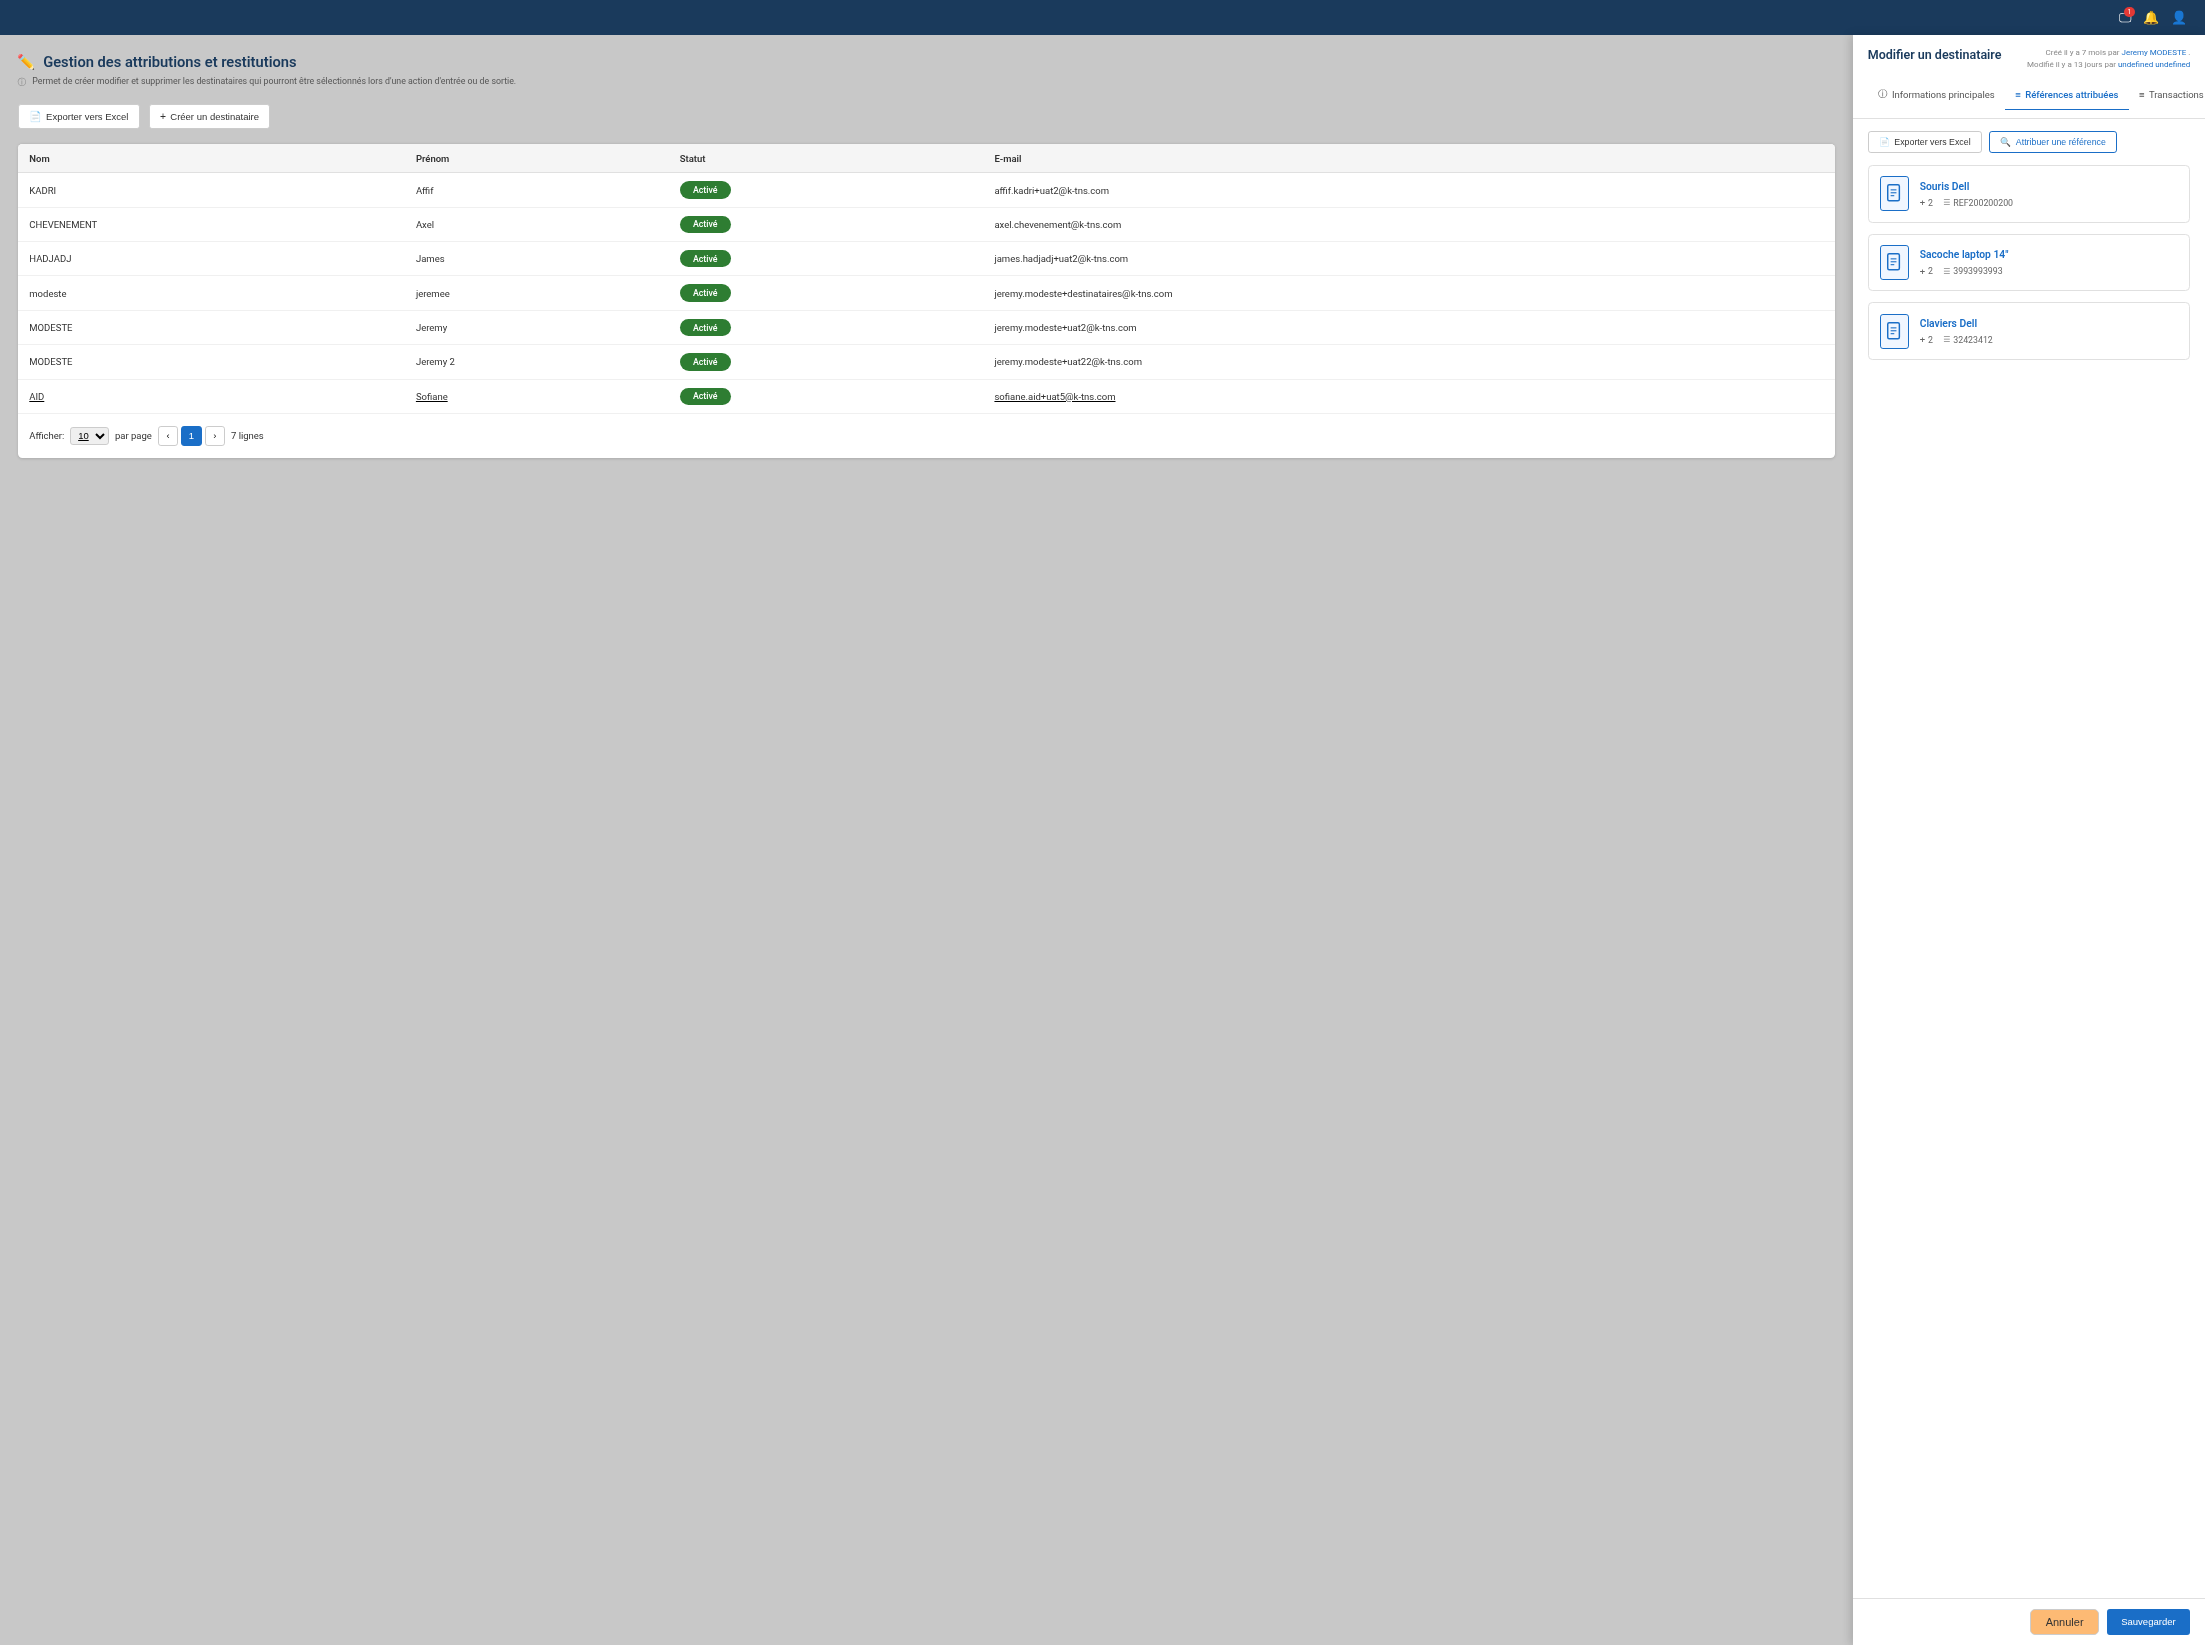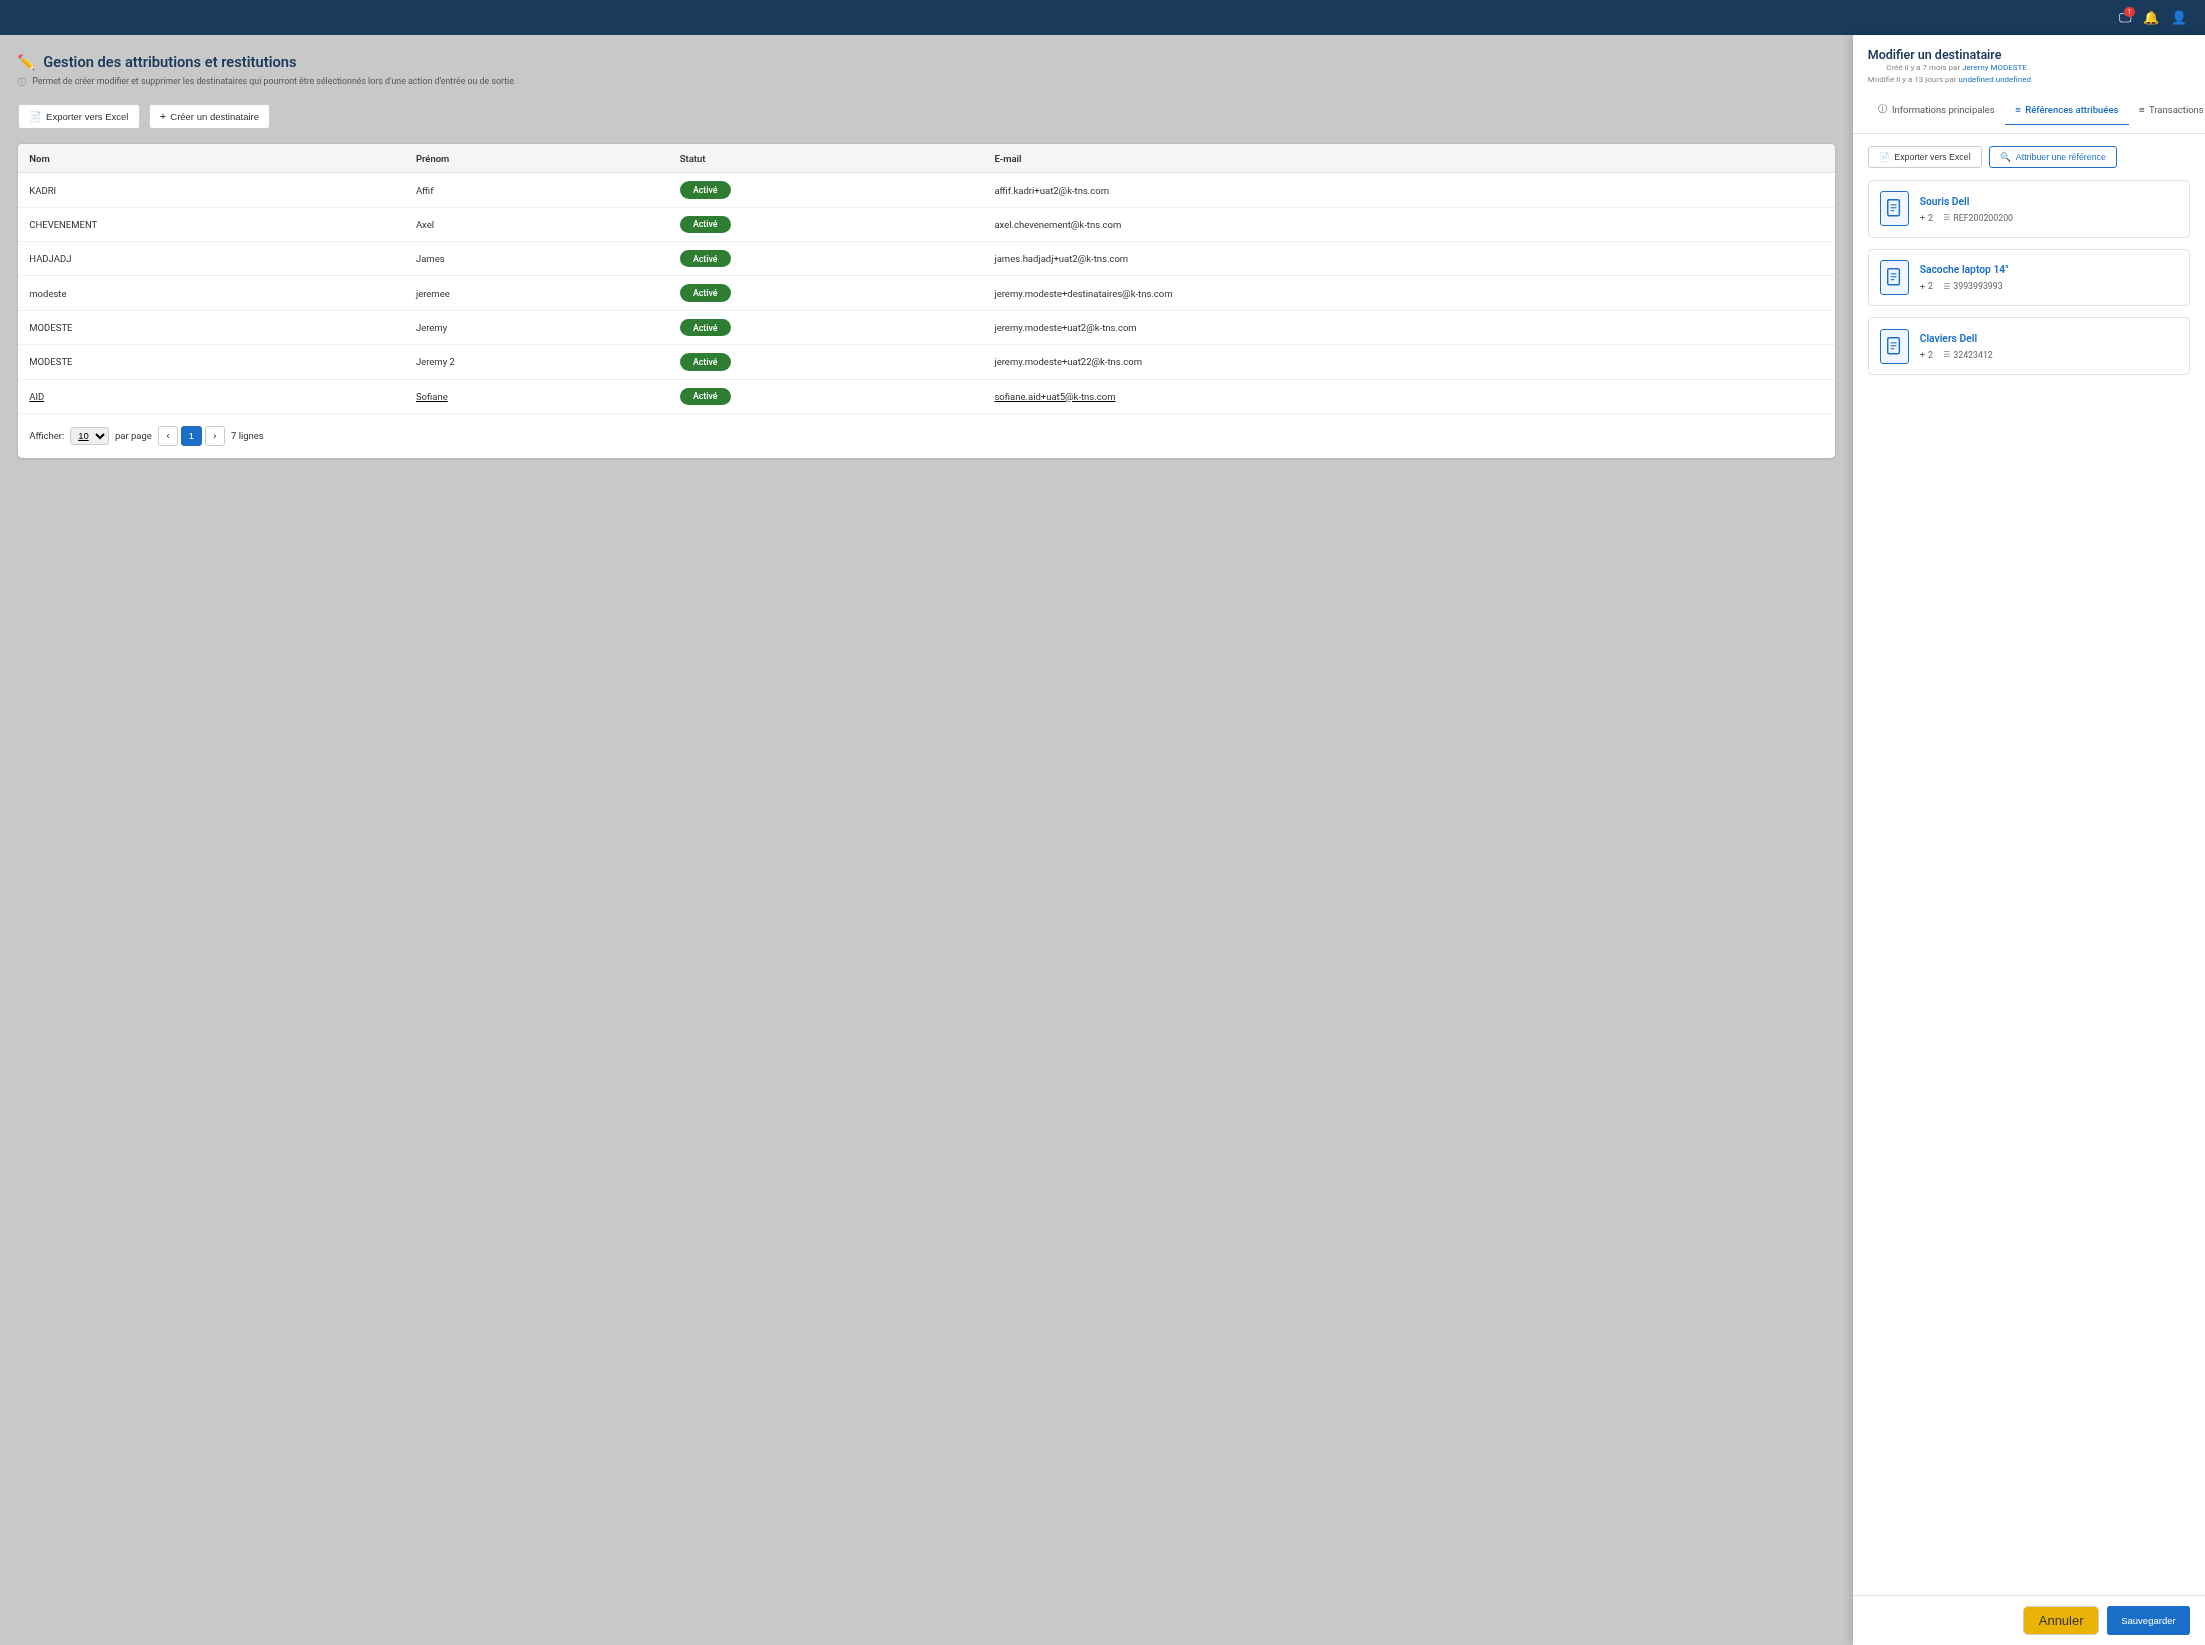--- a/index.html
+++ b/index.html
@@ -188,21 +188,20 @@
 
     .drawer-header {
       padding: 11.7px 14.7px 8.8px;
       border-bottom: 0.7px solid #e0e0e0;
     }
     .drawer-header-top {
       display: flex;
       justify-content: space-between;
       align-items: flex-start;
       margin-bottom: 8.8px;
-      flex-direction: column;
     }
     .drawer-title {
       font-size: 12.5px;
       font-weight: 600;
       color: #1a3a5c;
     }
     .drawer-meta {
       font-size: 8px;
       color: #888;
       text-align: right;
@@ -319,23 +318,23 @@
     .drawer-footer {
       padding: 10.3px 14.7px;
       border-top: 0.7px solid #e0e0e0;
       display: flex;
       justify-content: flex-end;
       gap: 7.3px;
     }
     .btn-cancel {
       padding: 5.9px 14.7px;
       border: 0.7px solid #ccc;
-      background: #eab308;
+      background: #fdba74;
       border-radius: 5px;
-      font-size: 13px;
+      font-size: 11px;
       cursor: pointer;
       color: #333;
     }
     .btn-save {
       padding: 5.9px 14.7px;
       border: none;
       background: #1a6ec7;
       color: white;
       border-radius: 2.9px;
       font-size: 9.5px;

